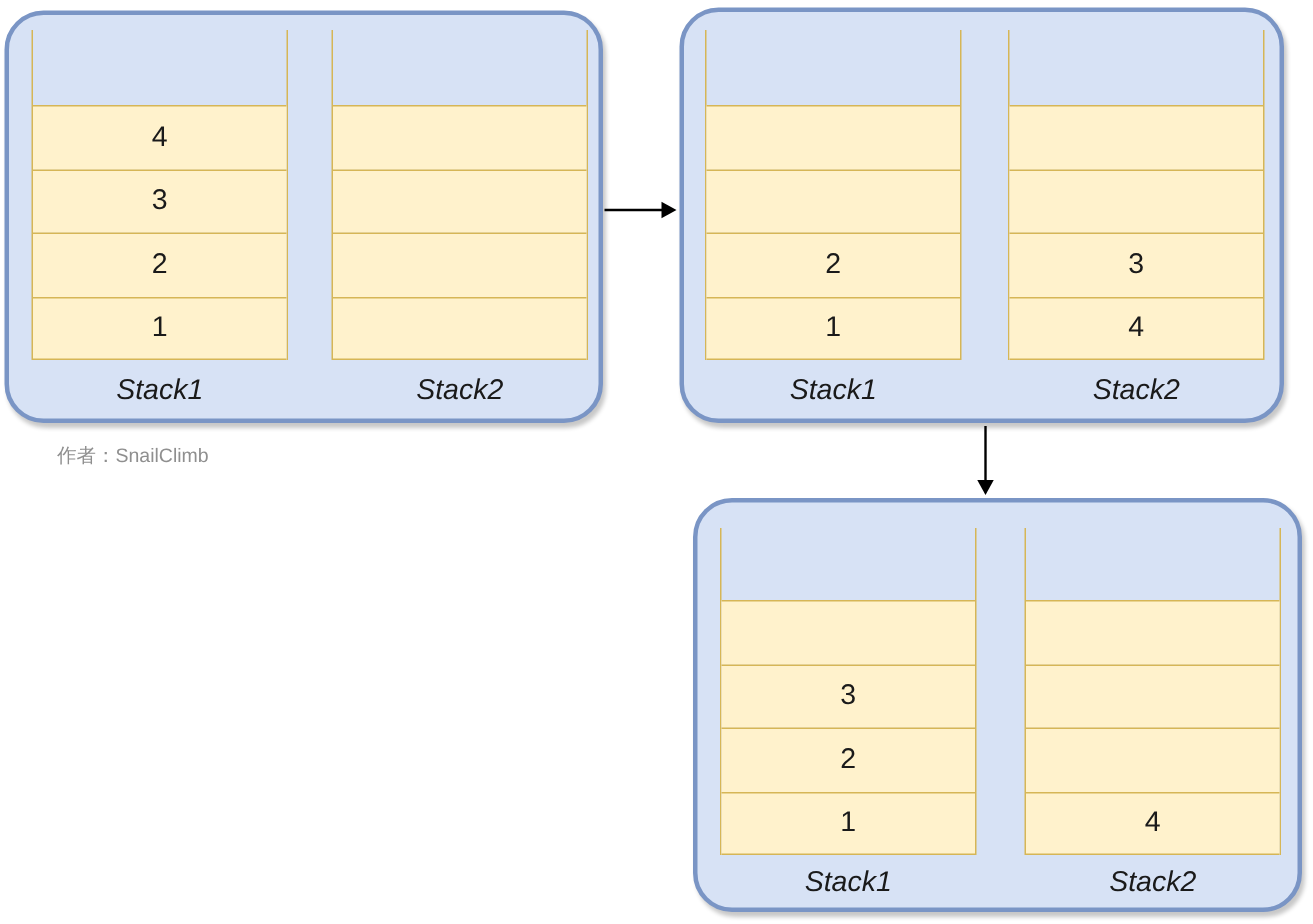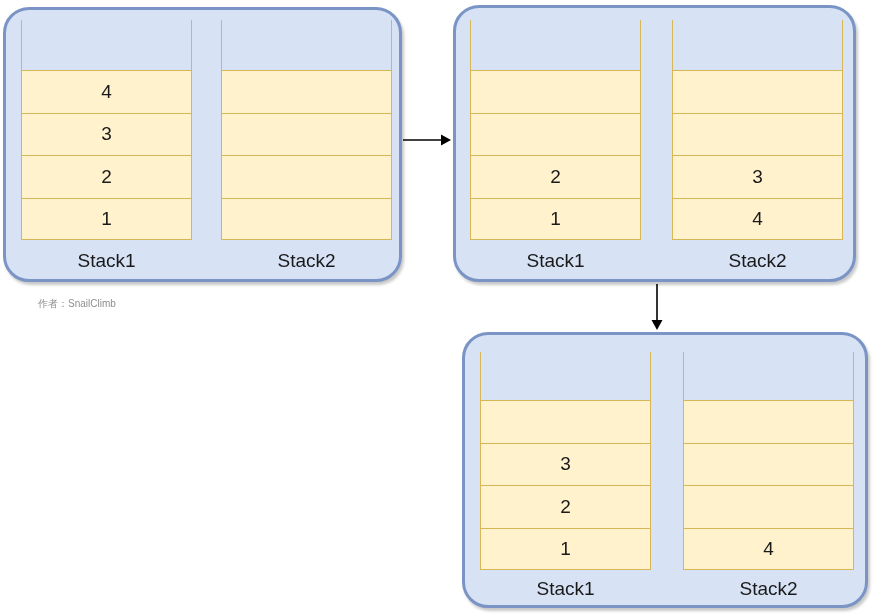--- a/index.html
+++ b/index.html
@@ -57,20 +57,21 @@
   #panel1 .stack.s1 { left: 15px; }  #panel1 .stack.s2 { left: 215px; }
   #panel2 .stack.s1 { left: 14px; }  #panel2 .stack.s2 { left: 216px; }
   #panel3 .stack.s1 { left: 15px; }  #panel3 .stack.s2 { left: 218px; }
 
   .stack-label {
     position: absolute;
     width: 173px;
     text-align: center;
     font-size: 19px;
     color: #1a1a1a;
+    font-style: italic;
   }
   #panel1 .stack-label { top: 240px; }
   #panel2 .stack-label { top: 242px; }
   #panel3 .stack-label { top: 243px; }
   #panel1 .stack-label.l1 { left: 14px; }  #panel1 .stack-label.l2 { left: 214px; }
   #panel2 .stack-label.l1 { left: 13px; }  #panel2 .stack-label.l2 { left: 215px; }
   #panel3 .stack-label.l1 { left: 14px; }  #panel3 .stack-label.l2 { left: 217px; }
 
   
   #arrows {
@@ -78,21 +79,21 @@
     left: 0; top: 0;
     width: 875px; height: 616px;
     pointer-events: none;
   }
 
   
   #credits {
     position: absolute;
     left: 38px;
     top: 295px;
-    font-size: 10px;
+    font-size: 13px;
     line-height: 18.5px;
     color: #8f8f8f;
   }
 </style>
 </head>
 <body>
 
 <div id="canvas">
 
   <div class="panel" id="panel1">

